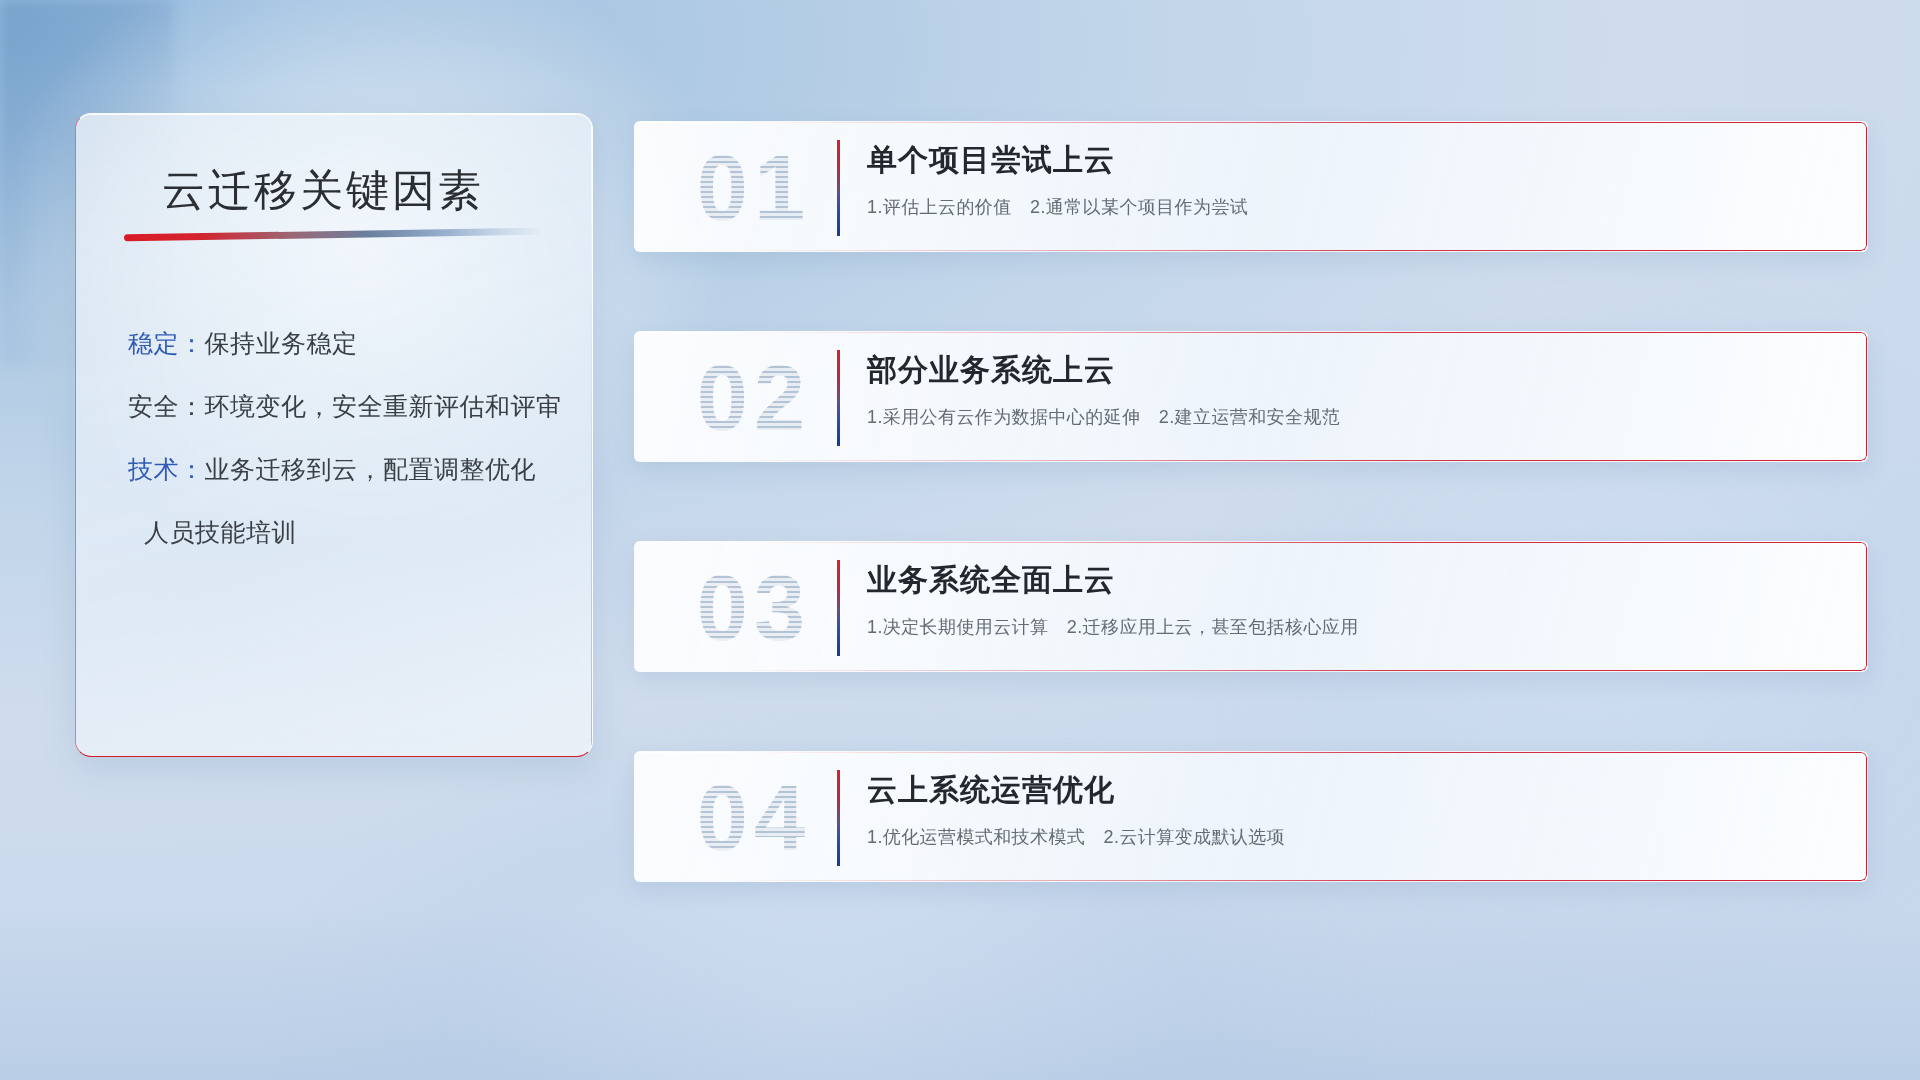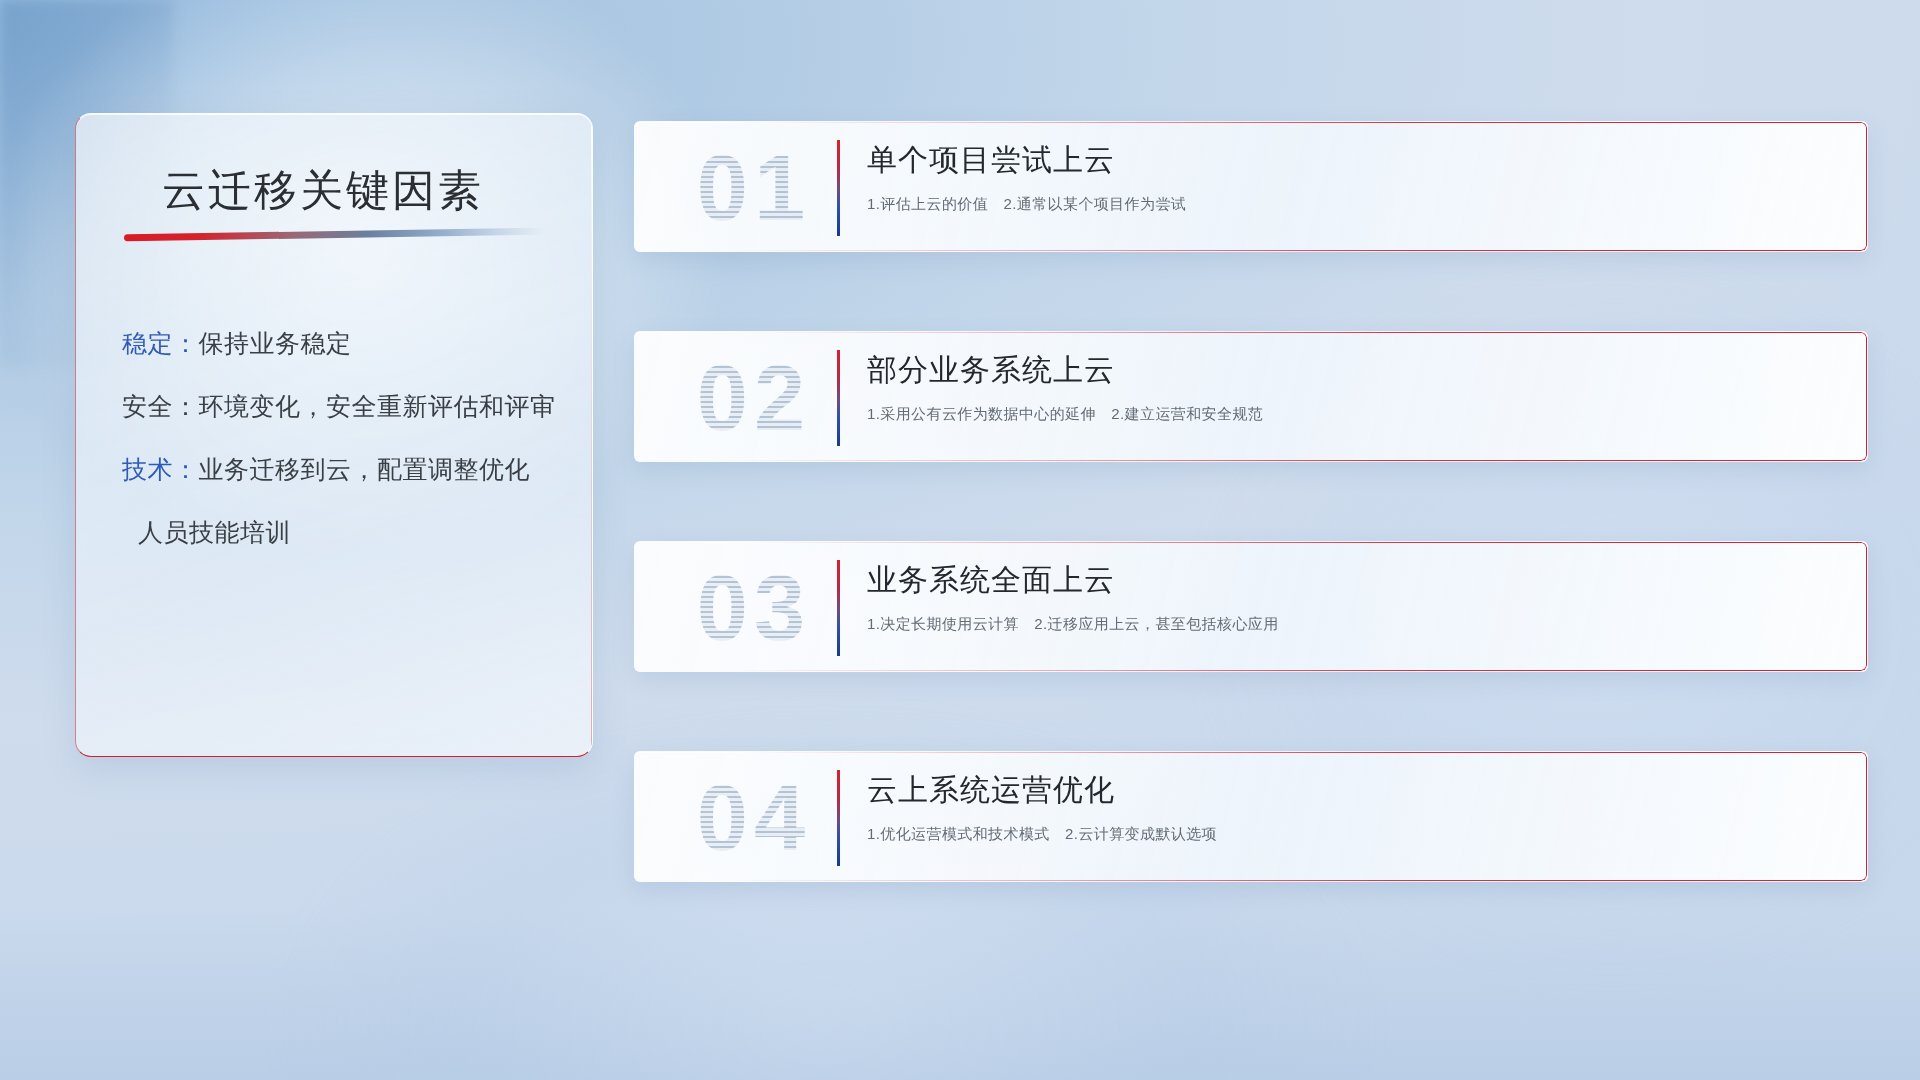--- a/index.html
+++ b/index.html
@@ -62,21 +62,21 @@
     font-size:43px; font-weight:normal; color:#2b2f33;
     letter-spacing:3px; white-space:nowrap;
   }
   #panel-rule{
     position:absolute; left:48px; top:117px; width:420px; height:7px;
     border-radius:4px;
     background:linear-gradient(90deg,#d81b26 0%,#d4232e 18%,#9a6876 40%,#6b7f9e 58%,#8fa9c8 74%,#c3d3e6 88%,rgba(210,224,240,0) 100%);
     transform:skewY(-0.9deg);
   }
   #factor-list{
-    position:absolute; left:46px; top:198px; width:470px;
+    position:absolute; left:52px; top:198px; width:470px;
   }
   .factor-line{
     font-size:25px; line-height:63px; color:#3a3f45; white-space:nowrap;
     letter-spacing:.5px;
   }
   .factor-line .lbl{ color:#2f5bb7; }
   .factor-line.cont{ color:#3a3f45;margin-left:16px; }
 
   
   #cards{
@@ -120,26 +120,26 @@
     line-height:124px; text-align:center;
     color:rgba(176,192,211,.22);
     user-select:none;
   }
   .card-bar{
     position:absolute; left:203px; top:18px; width:2.6px; height:96px;
     background:linear-gradient(180deg,#d8202e 0%,#b42a44 30%,#6a4e82 52%,#2d4ea8 72%,#173a8f 100%);
   }
   .card-title{
     position:absolute; left:233px; top:18px;
-    font-size:30px; font-weight:normal; color:#23282e; letter-spacing:1px;
+    font-size:30px; font-weight:bold; color:#23282e; letter-spacing:1px;
     white-space:nowrap;
   }
   .card-sub{
     position:absolute; left:233px; top:73px;
-    font-size:15px; color:#636b74; letter-spacing:.4px;
+    font-size:18px; color:#636b74; letter-spacing:.4px;
     white-space:nowrap;
     text-align:right;
   }
 </style>
 </head>
 <body>
 
 <div id="bg-base"></div>
 <div id="bg-corner-dark"></div>
 <div id="bg-glow-left"></div>

